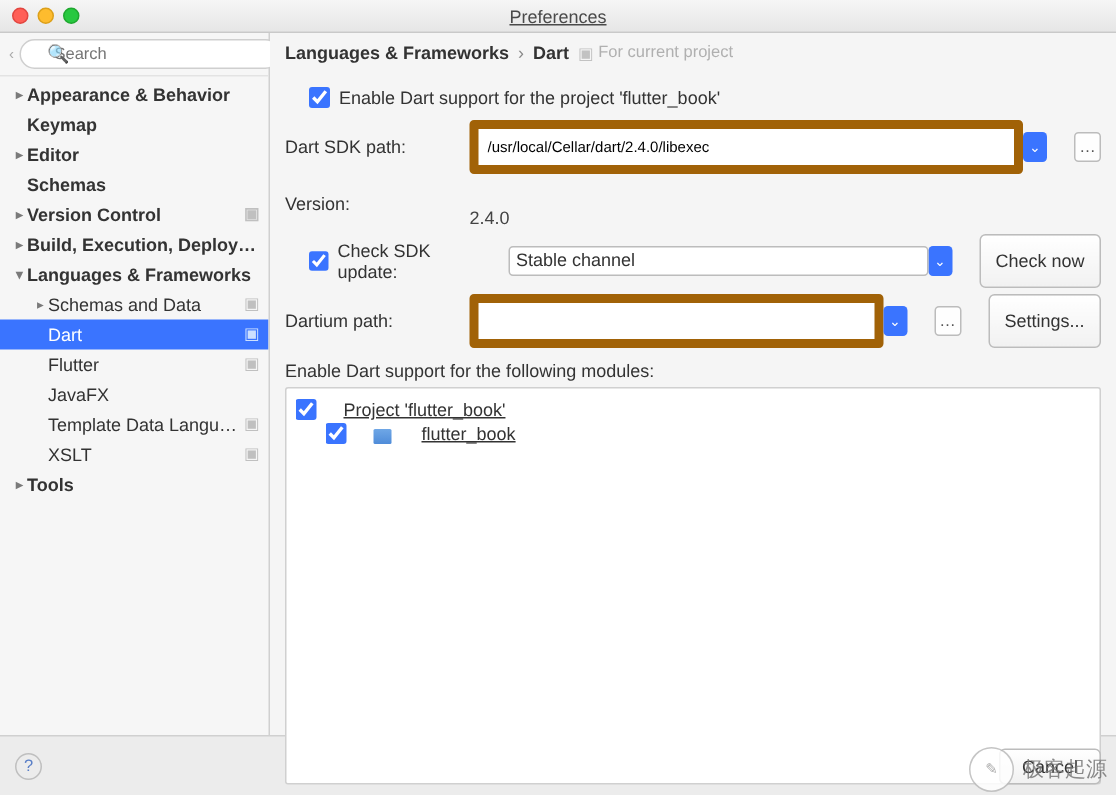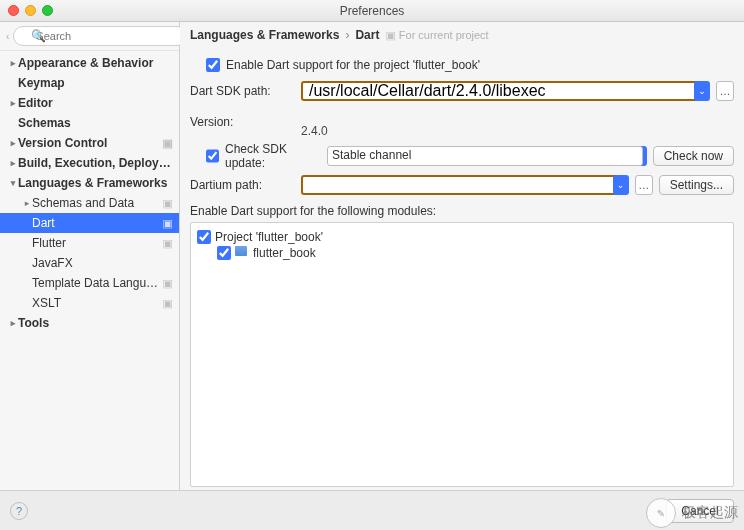--- a/index.html
+++ b/index.html
@@ -4,21 +4,21 @@
   <style>
     * { box-sizing: border-box; margin: 0; padding: 0; font-family: -apple-system, "Helvetica Neue", Arial, sans-serif; }
     body { width: 744px; height: 530px; background: #ececec; font-size: 12px; color: #333; overflow: hidden; position: relative; }
 
     .titlebar { height: 22px; display: flex; align-items: center; padding: 0 8px; background: linear-gradient(#f6f6f6,#e6e6e6); border-bottom: 1px solid #c9c9c9; }
     .traffic { display: flex; gap: 6px; }
     .tl { width: 11px; height: 11px; border-radius: 50%; }
     .tl.red { background: #ff5f57; border:1px solid #e24640;}
     .tl.yellow { background: #febc2e; border:1px solid #dca01a;}
     .tl.green { background: #28c840; border:1px solid #1fa82f;}
-    .title { position: absolute; left:0; right:0; text-align:center; font-size:12px; color:#4a4a4a; }
+    .title { position: absolute; left:0; right:0; text-align:center; font-size:12px; color:#4a4a4a;text-decoration:underline; }
 
     .main { display:flex; height: 468px; background:#f5f5f5; }
     .sidebar { width: 180px; border-right:1px solid #d0d0d0; background:#f6f6f6; display:flex; flex-direction:column; }
 
     .searchwrap { display:flex; align-items:center; padding:4px 6px; border-bottom:1px solid #e3e3e3; }
     .searchwrap input { flex:1; border:1px solid #cfcfcf; border-radius:12px; padding:2px 8px 2px 22px; height:20px; font-size:11px; background:#fff; outline:none; color:#888;}
     .search-icon { position: relative; left:18px; width:0; color:#999; }
     .chev { color:#aaa; font-size:10px; margin-right:4px; }
 
     .tree { flex:1; overflow:auto; padding-top:2px; }
@@ -33,34 +33,34 @@
 
     .content { flex:1; display:flex; flex-direction:column; background:#f5f5f5; }
     .breadcrumb { padding:6px 10px 6px 10px; display:flex; align-items:center; gap:6px; font-size:12px; }
     .breadcrumb .bc-root { font-weight:700; }
     .breadcrumb .bc-current { font-weight:700; }
     .breadcrumb .sep { color:#888; }
     .project-note { color:#b0b0b0; font-size:11px; display:flex; align-items:center; gap:3px;}
     .project-note .cube { color:#c2c2c2; }
 
     .form { padding: 2px 10px 6px 10px; }
-    .row { display:flex; align-items:center; margin:4px 0; gap:6px; min-height:22px;}
+    .row { display:flex; align-items:center; margin:4px 0; gap:18px; min-height:22px;}
     .row label.fl { width:105px; color:#333; }
     input[type="checkbox"] { width:14px; height:14px; accent-color:#3a74ff; }
-    .text-input { flex:1; border:2px solid #a16207; background:#fff; height:20px; padding:2px 6px; font-size:16px; border-radius:3px; }
+    .text-input { flex:1; border:6px solid #a16207; background:#fff; height:36px; padding:2px 6px; font-size:10px; border-radius:3px; }
     .select { flex:1; border:1px solid #bcbcbc; background:#fff; height:20px; padding:1px 4px; font-size:12px; border-radius:3px; position:relative; }
     .select-arrow { width:16px; height:20px; background:#3a74ff; display:flex; align-items:center; justify-content:center; color:#fff; font-size:9px; border-radius:3px; margin-left:-18px; }
     .dots { width:18px; height:20px; border:1px solid #bcbcbc; background:#fefefe; display:flex; align-items:center; justify-content:center; border-radius:3px; font-size:11px; color:#555;}
-    .btn { border:1px solid #bcbcbc; background:linear-gradient(#ffffff,#f1f1f1); border-radius:4px; height:20px; padding:0 10px; font-size:12px; display:flex; align-items:center; }
+    .btn { border:1px solid #bcbcbc; background:linear-gradient(#ffffff,#f1f1f1); border-radius:4px; height:36px; padding:0 10px; font-size:12px; display:flex; align-items:center; }
     .checkcell { display:flex; align-items:center; gap:6px;margin-left:16px;}
     .valuecell { color:#444;margin-top:18px; }
 
     .modules-label { margin-top:8px; margin-bottom:4px; color:#333;}
     .modules-box { border:1px solid #d0d0d0; background:#fff; height:265px; border-radius:2px; padding:6px; }
-    .mod-row { display:flex; align-items:flex-start; gap:4px; padding:1px 0; font-size:12px; color:#333;}
+    .mod-row { display:flex; align-items:flex-end; gap:18px; padding:1px 0; font-size:12px; color:#333;text-decoration:underline;}
     .mod-row.child { padding-left:20px; }
     .foldericon { display:inline-block; width:12px; height:10px; background:linear-gradient(#6fa7e6,#4f8cd9); border-radius:1px; margin-right:2px;}
 
     .footer { height:40px; border-top:1px solid #d0d0d0; display:flex; align-items:center; padding:0 10px; background:#ececec; justify-content:space-between;}
     .help { width:18px; height:18px; border:1px solid #bfbfbf; border-radius:50%; display:flex; align-items:center; justify-content:center; color:#5a7fc7; font-size:11px; }
     .footer-buttons { display:flex; gap:8px;}
     .footer .btn { min-width:68px; justify-content:center; height:24px;}
 
     .watermark { position:absolute; bottom:2px; right:6px; display:flex; align-items:center; gap:6px; opacity:.85; }
     .wm-circle { width:30px; height:30px; border:1.5px solid #bbb; border-radius:50%; display:flex; align-items:center; justify-content:center; color:#a0a0a0; font-size:10px; background:#fff;}

